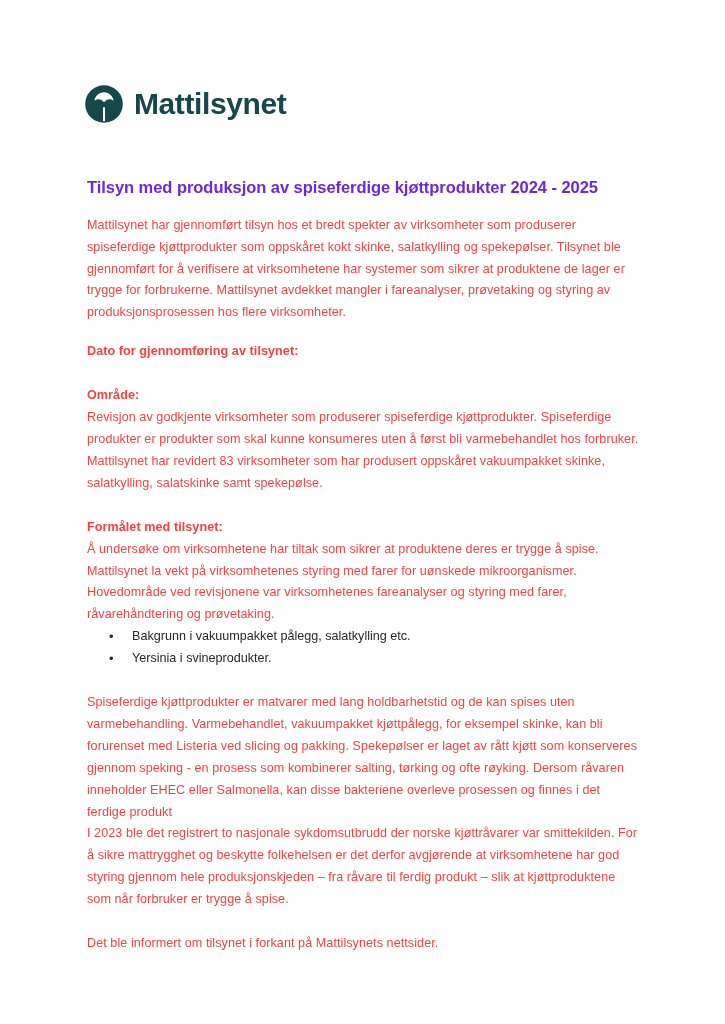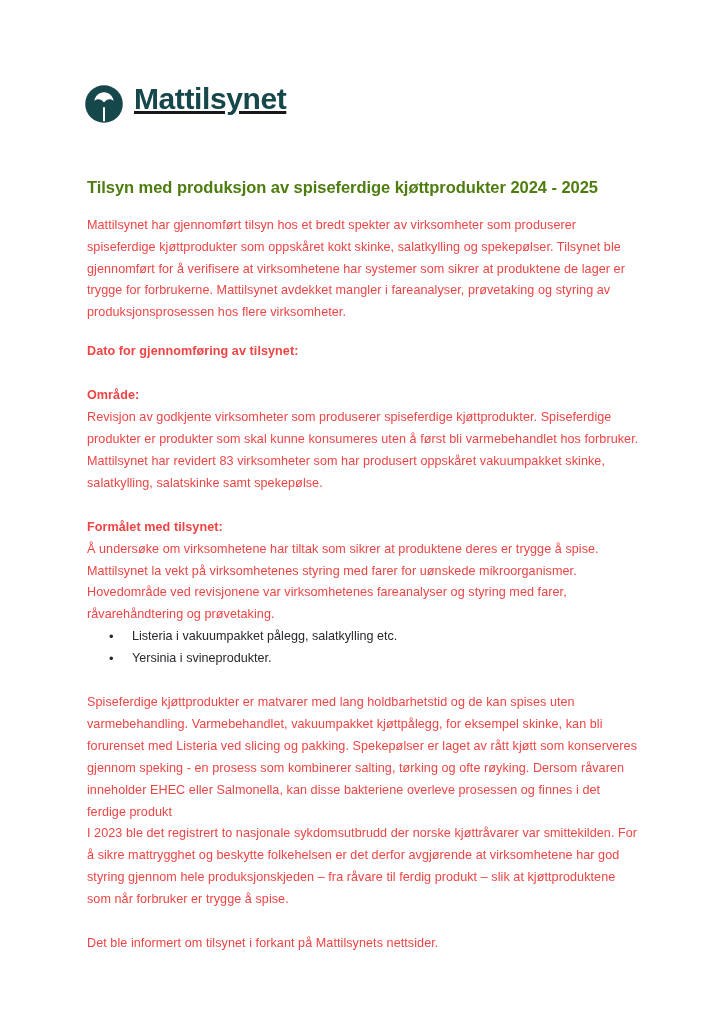--- a/index.html
+++ b/index.html
@@ -21,23 +21,22 @@
     overflow: hidden;
     box-sizing: border-box;
   }
 
   
   .logo {
     position: absolute;
     left: 84px;
     top: 84px;
     display: flex;
-    align-items: flex-start;
+    align-items: center;
     gap: 10px;
-    text-decoration: underline;
   }
   .logo-mark {
     width: 40px;
     height: 40px;
     display: block;
     flex: 0 0 auto;
   }
   .logo-wordmark {
     font-family: "Liberation Sans", sans-serif;
     font-size: 30px;
@@ -54,21 +53,21 @@
     left: 87px;
     top: 174px;
     width: 552px;
   }
 
   h1.doc-title {
     margin: 0 0 14px 0;
     font-size: 16.5px;
     font-weight: 700;
     line-height: 1.62;
-    color: #4d7c0f;
+    color: #6d28d9;
     letter-spacing: -0.05px;
   }
 
   p.body-text {
     margin: 0;
     font-size: 12.6px;
     line-height: 1.74;
     color: #ef4444;
     letter-spacing: 0.005em;
   }
@@ -143,21 +142,21 @@
     </div>
 
     <div class="spacer-line"></div>
 
     <div class="section tight">
       <p class="body-text label">Formålet med tilsynet:</p>
       <p class="body-text">Å undersøke om virksomhetene har tiltak som sikrer at produktene deres er trygge å spise. Mattilsynet la vekt på virksomhetenes styring med farer for uønskede mikroorganismer. Hovedområde ved revisjonene var virksomhetenes fareanalyser og styring med farer, råvarehåndtering og prøvetaking.</p>
     </div>
 
     <ul class="bullets">
-      <li>Listeria i vakuumpakket pålegg, salatkylling etc.</li>
+      <li>Bakgrunn i vakuumpakket pålegg, salatkylling etc.</li>
       <li>Yersinia i svineprodukter.</li>
     </ul>
 
     <div class="spacer-line"></div>
 
     <div class="section tight">
       <p class="body-text">Spiseferdige kjøttprodukter er matvarer med lang holdbarhetstid og de kan spises uten varmebehandling. Varmebehandlet, vakuumpakket kjøttpålegg, for eksempel skinke, kan bli forurenset med Listeria ved slicing og pakking. Spekepølser er laget av rått kjøtt som konserveres gjennom speking - en prosess som kombinerer salting, tørking og ofte røyking. Dersom råvaren inneholder EHEC eller Salmonella, kan disse bakteriene overleve prosessen og finnes i det ferdige produkt</p>
       <p class="body-text">I 2023 ble det registrert to nasjonale sykdomsutbrudd der norske kjøttråvarer var smittekilden. For å sikre mattrygghet og beskytte folkehelsen er det derfor avgjørende at virksomhetene har god styring gjennom hele produksjonskjeden – fra råvare til ferdig produkt – slik at kjøttproduktene som når forbruker er trygge å spise.</p>
     </div>
 

